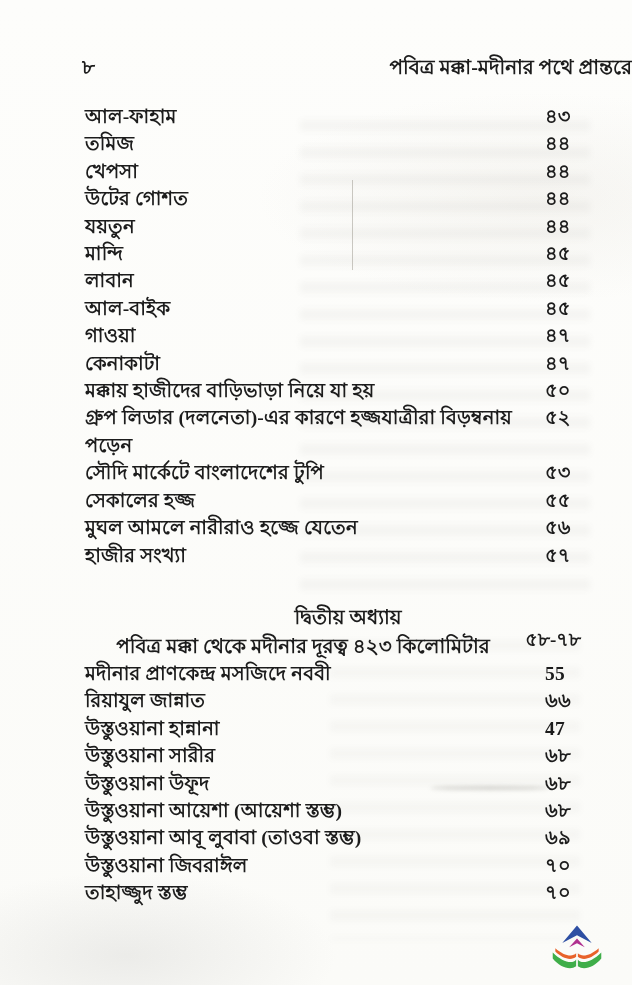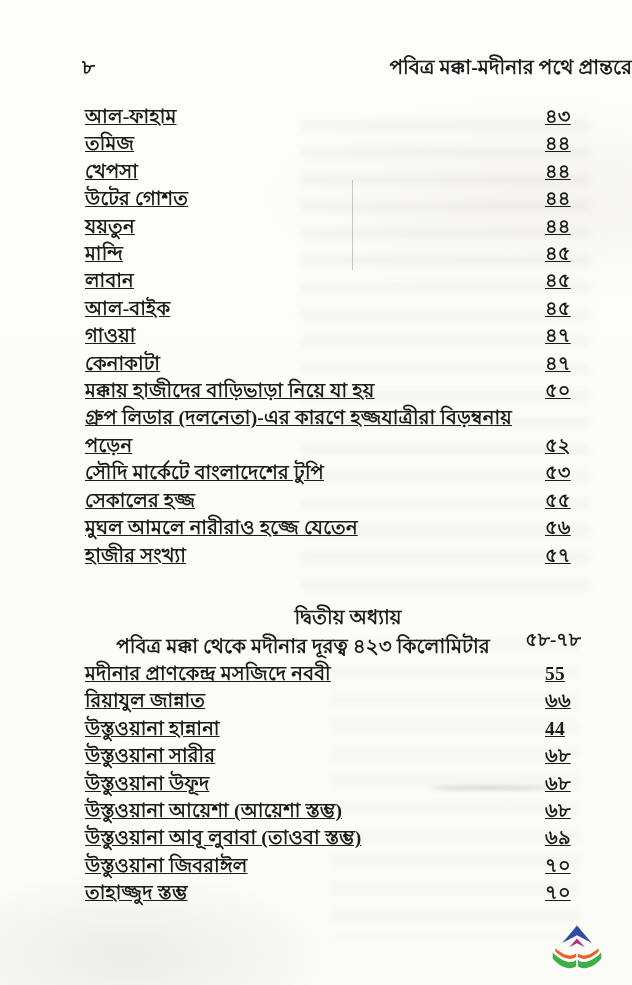--- a/index.html
+++ b/index.html
@@ -42,24 +42,23 @@
     font-size:20px;font-weight:600;
   }
   .header .pagenum{position:absolute;left:82px;top:0;}
   .header .runtitle{position:absolute;left:0;width:632px;text-align:right;}
 
   .toc{
     position:absolute;left:85px;top:103px;width:496px;
   }
   .toc.part2{top:660px;}
   .row{
-    display:flex;align-items:flex-end;
+    display:flex;
     font-size:19.5px;line-height:27.4px;font-weight:600;
     letter-spacing:0.2px;
-    text-decoration:underline;
   }
   .row .t{flex:1 1 auto;padding-right:30px;max-width:430px;}
   .row .p{flex:0 0 auto;white-space:nowrap;}
 
   .chapter-heading{
     position:absolute;left:0;top:602px;width:632px;
     text-align:center;font-size:20px;font-weight:700;padding-left:32px;
   }
   .chapter-line{
     position:absolute;left:85px;top:631px;width:496px;height:30px;
@@ -182,21 +181,21 @@
     <span class="p">55</span>
   </div>
 
   <div class="row">
     <span class="t">রিয়াযুল জান্নাত</span>
     <span class="p">৬৬</span>
   </div>
 
   <div class="row">
     <span class="t">উস্তুওয়ানা হান্নানা</span>
-    <span class="p">44</span>
+    <span class="p">47</span>
   </div>
 
   <div class="row">
     <span class="t">উস্তুওয়ানা সারীর</span>
     <span class="p">৬৮</span>
   </div>
 
   <div class="row">
     <span class="t">উস্তুওয়ানা উফূদ</span>
     <span class="p">৬৮</span>

